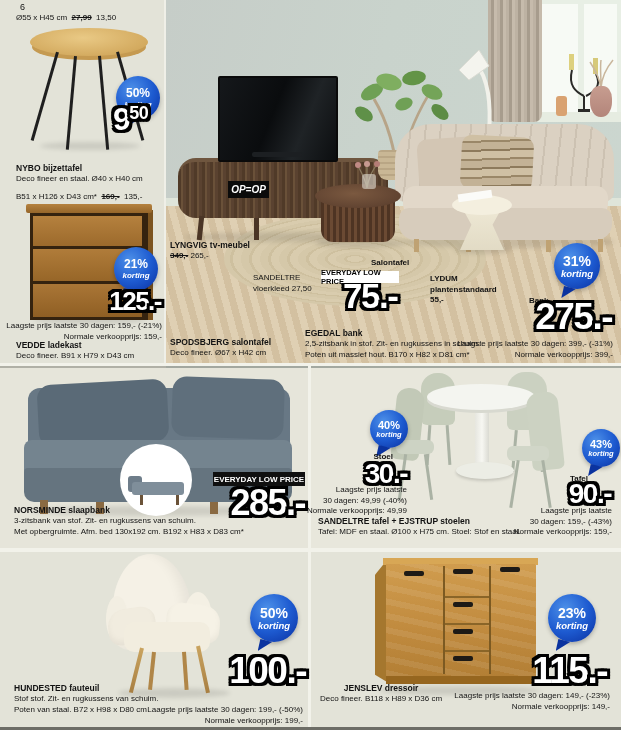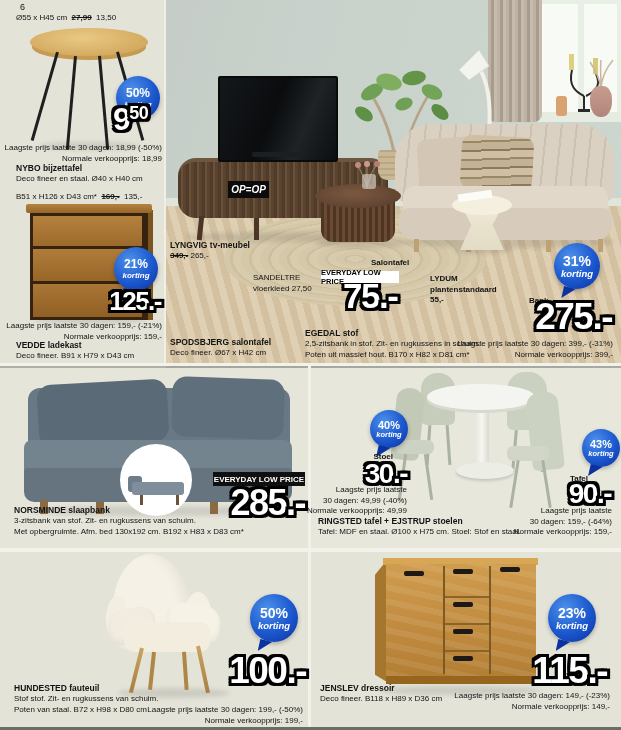--- a/index.html
+++ b/index.html
@@ -57,24 +57,20 @@
     <div class="abs" style="left:116px;top:28px;width:2.5px;height:92px;background:#1f1f1f;transform:rotate(-16deg);transform-origin:top;"></div>
   </div>
 
   <div class="badge" style="left:116px;top:76px;width:44px;height:44px;">
     <span class="pct">50%</span>
     <span class="kw">korting</span>
   </div>
 
   <div class="price" style="left:113px;top:101px;font-size:32px;z-index:7;"><span>9</span><sup class="cents">50</sup></div>
 
-  <div class="cap right" style="right:459px;top:143px;">
-    <div>Laagste prijs laatste 30 dagen: 18,99 (-50%)</div>
-    <div>Normale verkoopprijs: 18,99</div>
-  </div>
   <div class="cap" style="left:16px;top:163px;">
     <div class="name">NYBO bijzettafel</div>
     <div>Deco fineer en staal. Ø40 x H40 cm</div>
   </div>
 
   <div class="cap" style="left:16px;top:192px;">
     <span>B51 x H126 x D43 cm*</span>&nbsp;
     <span class="strike">169,-</span>&nbsp;
     <b>135,-</b>
   </div>
@@ -212,21 +208,21 @@
     <div class="price" style="right:9px;top:296px;font-size:37px;"><span>275</span><span>.-</span></div>
     <div class="cap right" style="right:8px;top:339px;">
       <div>Laagste prijs laatste 30 dagen: 399,- (-31%)</div>
       <div>Normale verkoopprijs: 399,-</div>
     </div>
     <div class="cap" style="left:4px;top:337px;">
       <div class="name">SPODSBJERG salontafel</div>
       <div>Deco fineer. Ø67 x H42 cm</div>
     </div>
     <div class="cap" style="left:139px;top:328px;">
-      <div class="name">EGEDAL stof</div>
+      <div class="name">EGEDAL bank</div>
       <div>2,5-zitsbank in stof. Zit- en rugkussens in schuim.</div>
       <div>Poten uit massief hout. B170 x H82 x D81 cm*</div>
     </div>
   </div>
 
   <div class="abs" style="left:164px;top:0;width:2px;height:363px;background:#efefe7;"></div>
   <div class="abs" style="left:0;top:363px;width:621px;height:3px;background:#f2f2ea;"></div>
   <div class="abs" style="left:0;top:366px;width:621px;height:2px;background:rgba(125,125,115,.5);"></div>
   <div class="abs" style="left:308px;top:366px;width:3px;height:364px;background:#f2f2ea;"></div>
   <div class="abs" style="left:0;top:548px;width:621px;height:4px;background:#f2f2ea;"></div>
@@ -292,25 +288,25 @@
     <div>Normale verkoopprijs: 49,99</div>
   </div>
   <div class="badge sml" style="left:566px;top:429px;width:38px;height:38px;margin-left:16px;">
     <span class="pct">43%</span>
     <span class="kw">korting</span>
   </div>
   <div class="cap right" style="right:33px;top:474px;font-weight:bold;z-index:7;">Tafel</div>
   <div class="price" style="right:10px;top:478px;font-size:28px;z-index:7;"><span>90</span><span>.-</span></div>
   <div class="cap right" style="right:9px;top:506px;z-index:7;">
     <div>Laagste prijs laatste</div>
-    <div>30 dagen: 159,- (-64%)</div>
+    <div>30 dagen: 159,- (-43%)</div>
     <div>Normale verkoopprijs: 159,-</div>
   </div>
   <div class="cap" style="left:318px;top:516px;z-index:7;">
-    <div class="name">RINGSTED tafel + EJSTRUP stoelen</div>
+    <div class="name">SANDELTRE tafel + EJSTRUP stoelen</div>
     <div>Tafel: MDF en staal. Ø100 x H75 cm. Stoel: Stof en staal.</div>
   </div>
 
   <div class="abs" style="left:0;top:552px;width:308px;height:178px;">
     <div class="shadow" style="left:118px;top:136px;width:112px;height:10px;"></div>
     <div class="abs" style="left:112px;top:2px;width:80px;height:96px;background:#f5f1e6;border-radius:38px 42px 18px 18px / 60px 64px 18px 18px;box-shadow:inset -8px -4px 12px rgba(0,0,0,.06);"></div>
     <div class="abs" style="left:106px;top:44px;width:22px;height:46px;background:#f2eee2;border-radius:50%;"></div>
     <div class="abs" style="left:184px;top:40px;width:28px;height:52px;background:#f4f0e4;border-radius:50%;"></div>
     <div class="abs" style="left:108px;top:56px;width:48px;height:36px;background:#f1ecdf;border-radius:18px 14px 8px 12px;transform:rotate(-8deg);box-shadow:inset 0 -4px 6px rgba(0,0,0,.05);"></div>
     <div class="abs" style="left:166px;top:52px;width:54px;height:38px;background:#f6f2e6;border-radius:14px 18px 12px 8px;transform:rotate(6deg);box-shadow:inset 0 -4px 6px rgba(0,0,0,.05);"></div>
@@ -353,21 +349,21 @@
       <div class="abs" style="left:67px;top:65px;width:20px;height:5px;background:#1d1a16;border-radius:2px;"></div>
       <div class="abs" style="left:67px;top:92px;width:20px;height:5px;background:#1d1a16;border-radius:2px;"></div>
     </div>
     <div class="abs" style="left:75px;top:124px;width:150px;height:8px;background:#96661f;"></div>
   </div>
   <div class="badge big" style="left:548px;top:594px;width:48px;height:48px;">
     <span class="pct">23%</span>
     <span class="kw">korting</span>
   </div>
   <div class="price" style="right:14px;top:650px;font-size:37px;z-index:7;"><span>115</span><span>.-</span></div>
-  <div class="cap" style="left:320px;top:683px;">
+  <div class="cap" style="left:320px;top:683px;text-align:center;">
     <div class="name">JENSLEV dressoir</div>
     <div>Deco fineer. B118 x H89 x D36 cm</div>
   </div>
   <div class="cap right" style="right:11px;top:691px;">
     <div>Laagste prijs laatste 30 dagen: 149,- (-23%)</div>
     <div>Normale verkoopprijs: 149,-</div>
   </div>
 
 </div>
 

